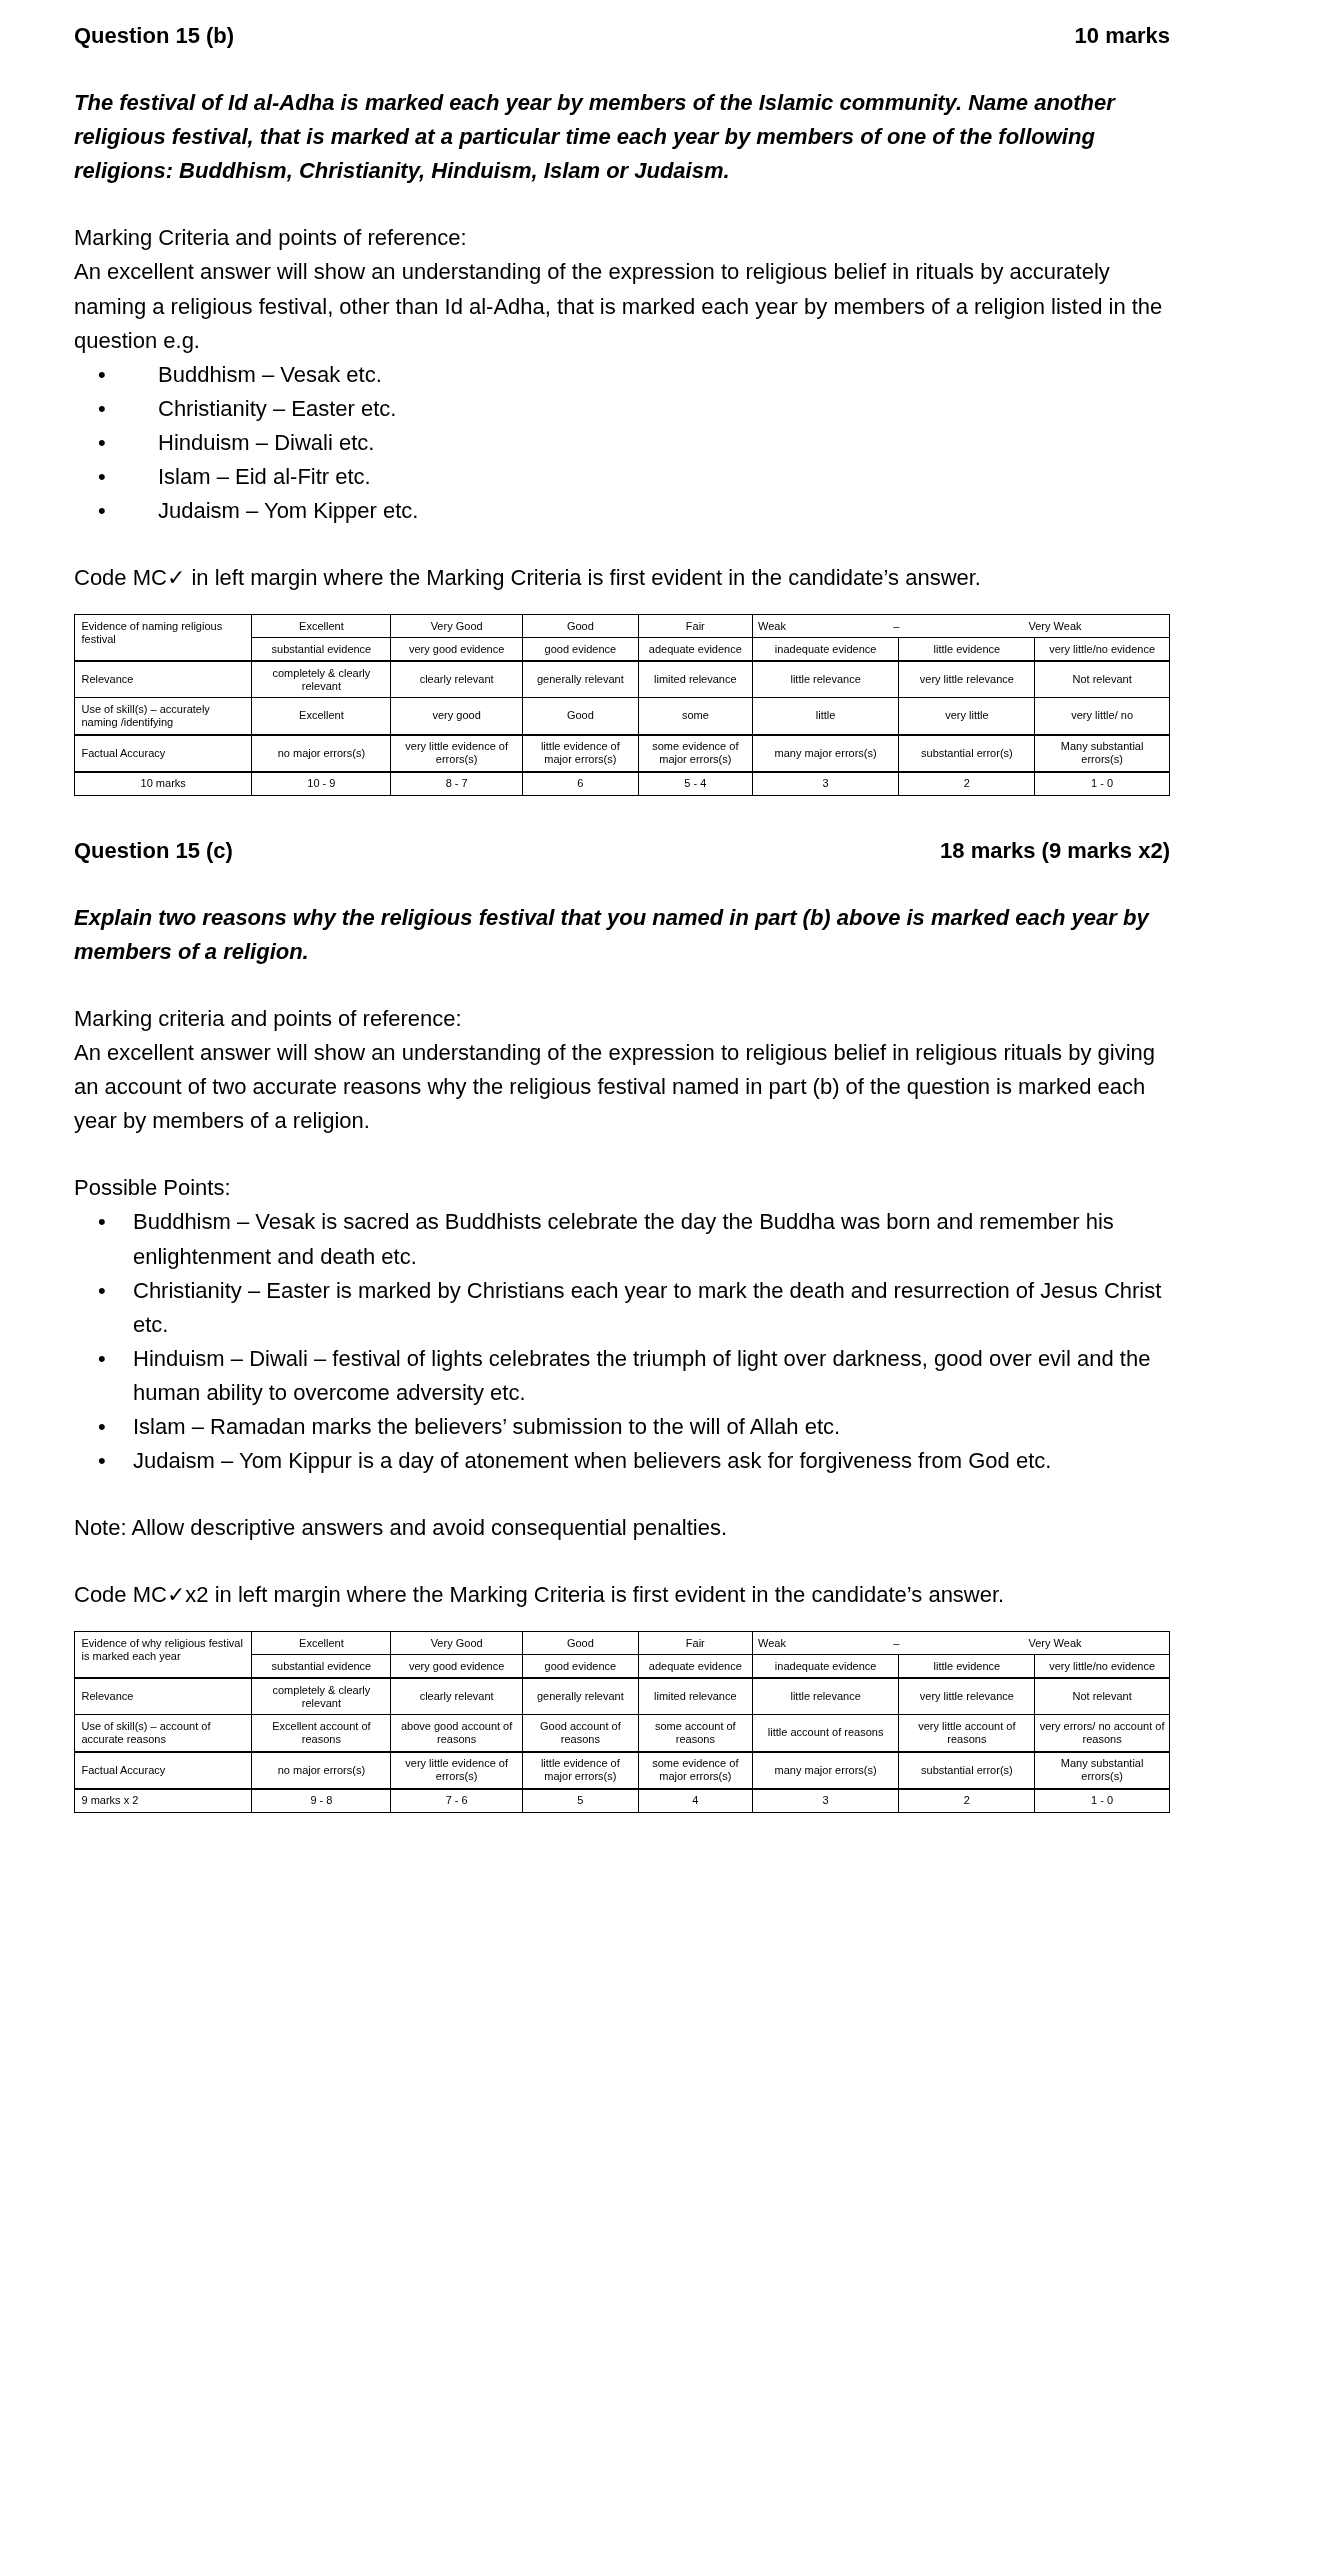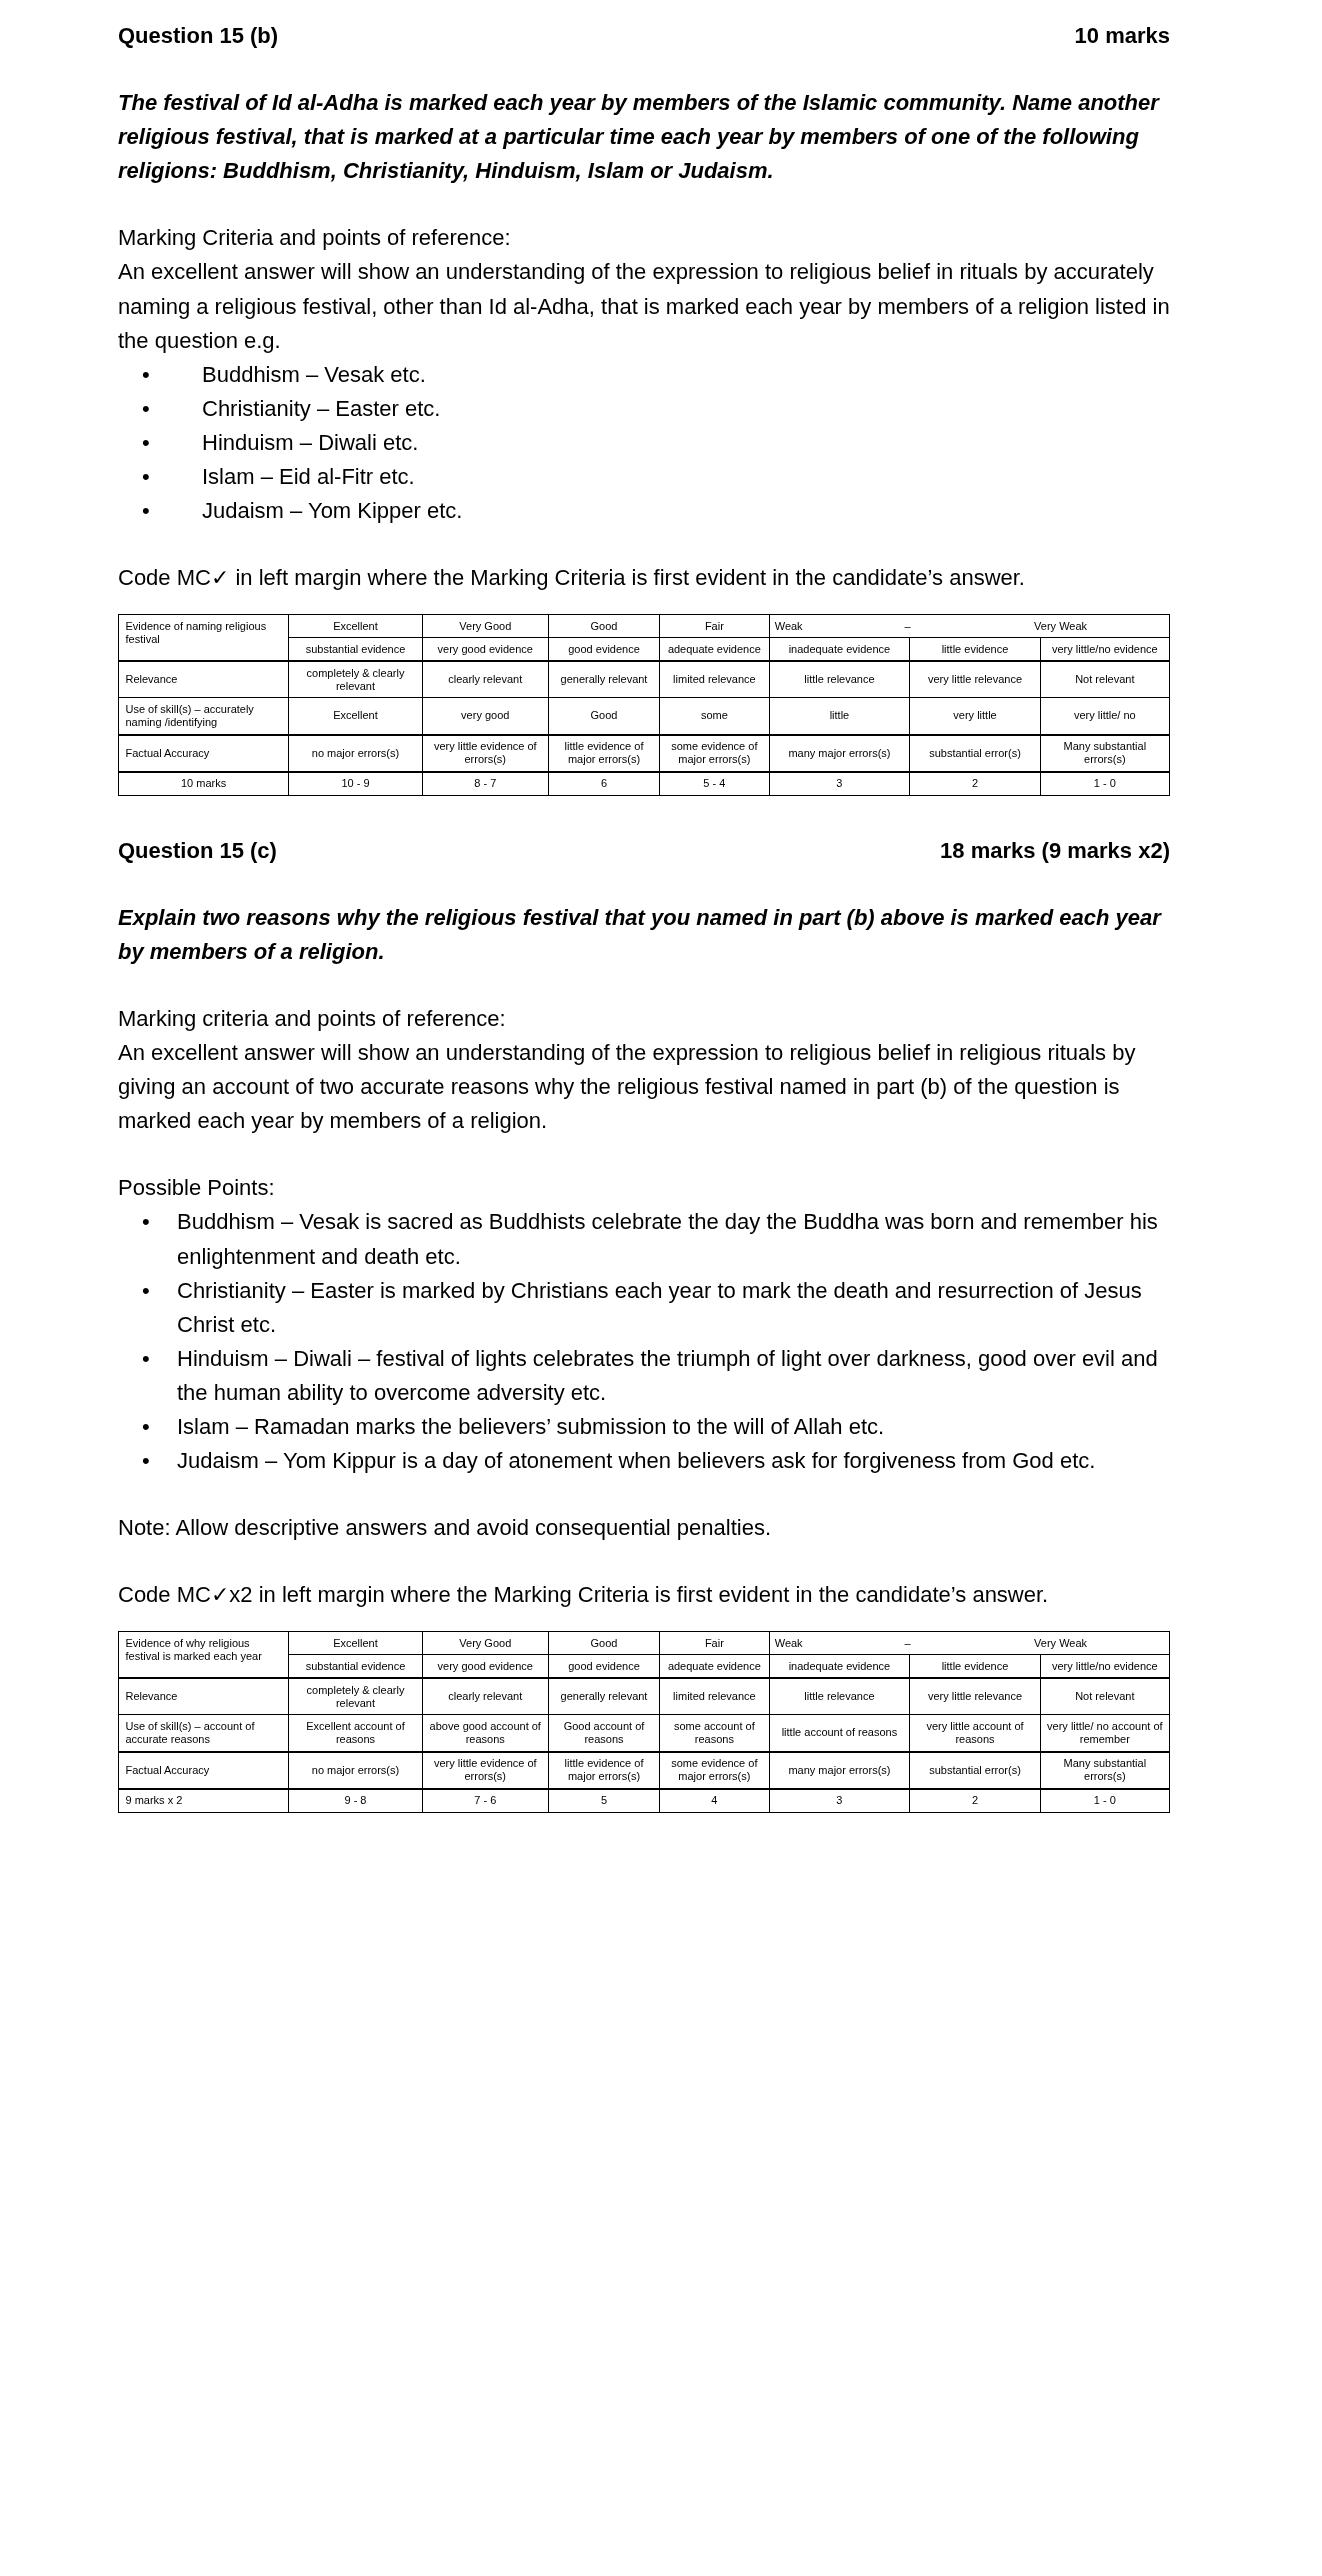--- a/index.html
+++ b/index.html
@@ -3,21 +3,21 @@
 <meta charset="utf-8">
 <style>
   html, body { margin: 0; padding: 0; }
   body {
     width: 1323px; height: 2576px;
     background: #ffffff; color: #000000;
     font-family: "Liberation Sans", sans-serif;
     font-size: 22px; line-height: 1.55;
     overflow: hidden;
   }
-  .content { padding: 19px 153px 0 118px; }
+  .content { padding: 19px 153px 0 74px; }
 
   .head-row { display: flex; justify-content: space-between; font-weight: bold; }
   .head-row.sec-c { margin-top: 38px; }
 
   p { margin: 0; }
   .blk { margin-top: 33px; }
   .bold { font-weight: bold; font-style: italic; }
   .small-inline { font-size: 22px; }
 
   ul.doc-list { list-style: none; margin: 0; padding: 0; }
@@ -213,21 +213,21 @@
           <td>Not relevant</td>
         </tr>
         <tr class="r-skills">
           <td class="lbl">Use of skill(s) – account of accurate reasons</td>
           <td>Excellent account of reasons</td>
           <td>above good account of reasons</td>
           <td>Good account of reasons</td>
           <td>some account of reasons</td>
           <td>little account of reasons</td>
           <td>very little account of reasons</td>
-          <td>very little/ no account of remember</td>
+          <td>very errors/ no account of reasons</td>
         </tr>
         <tr class="r-factual">
           <td class="lbl">Factual Accuracy</td>
           <td>no major errors(s)</td>
           <td>very little evidence of errors(s)</td>
           <td>little evidence of major errors(s)</td>
           <td>some evidence of major errors(s)</td>
           <td>many major errors(s)</td>
           <td>substantial error(s)</td>
           <td>Many substantial errors(s)</td>

